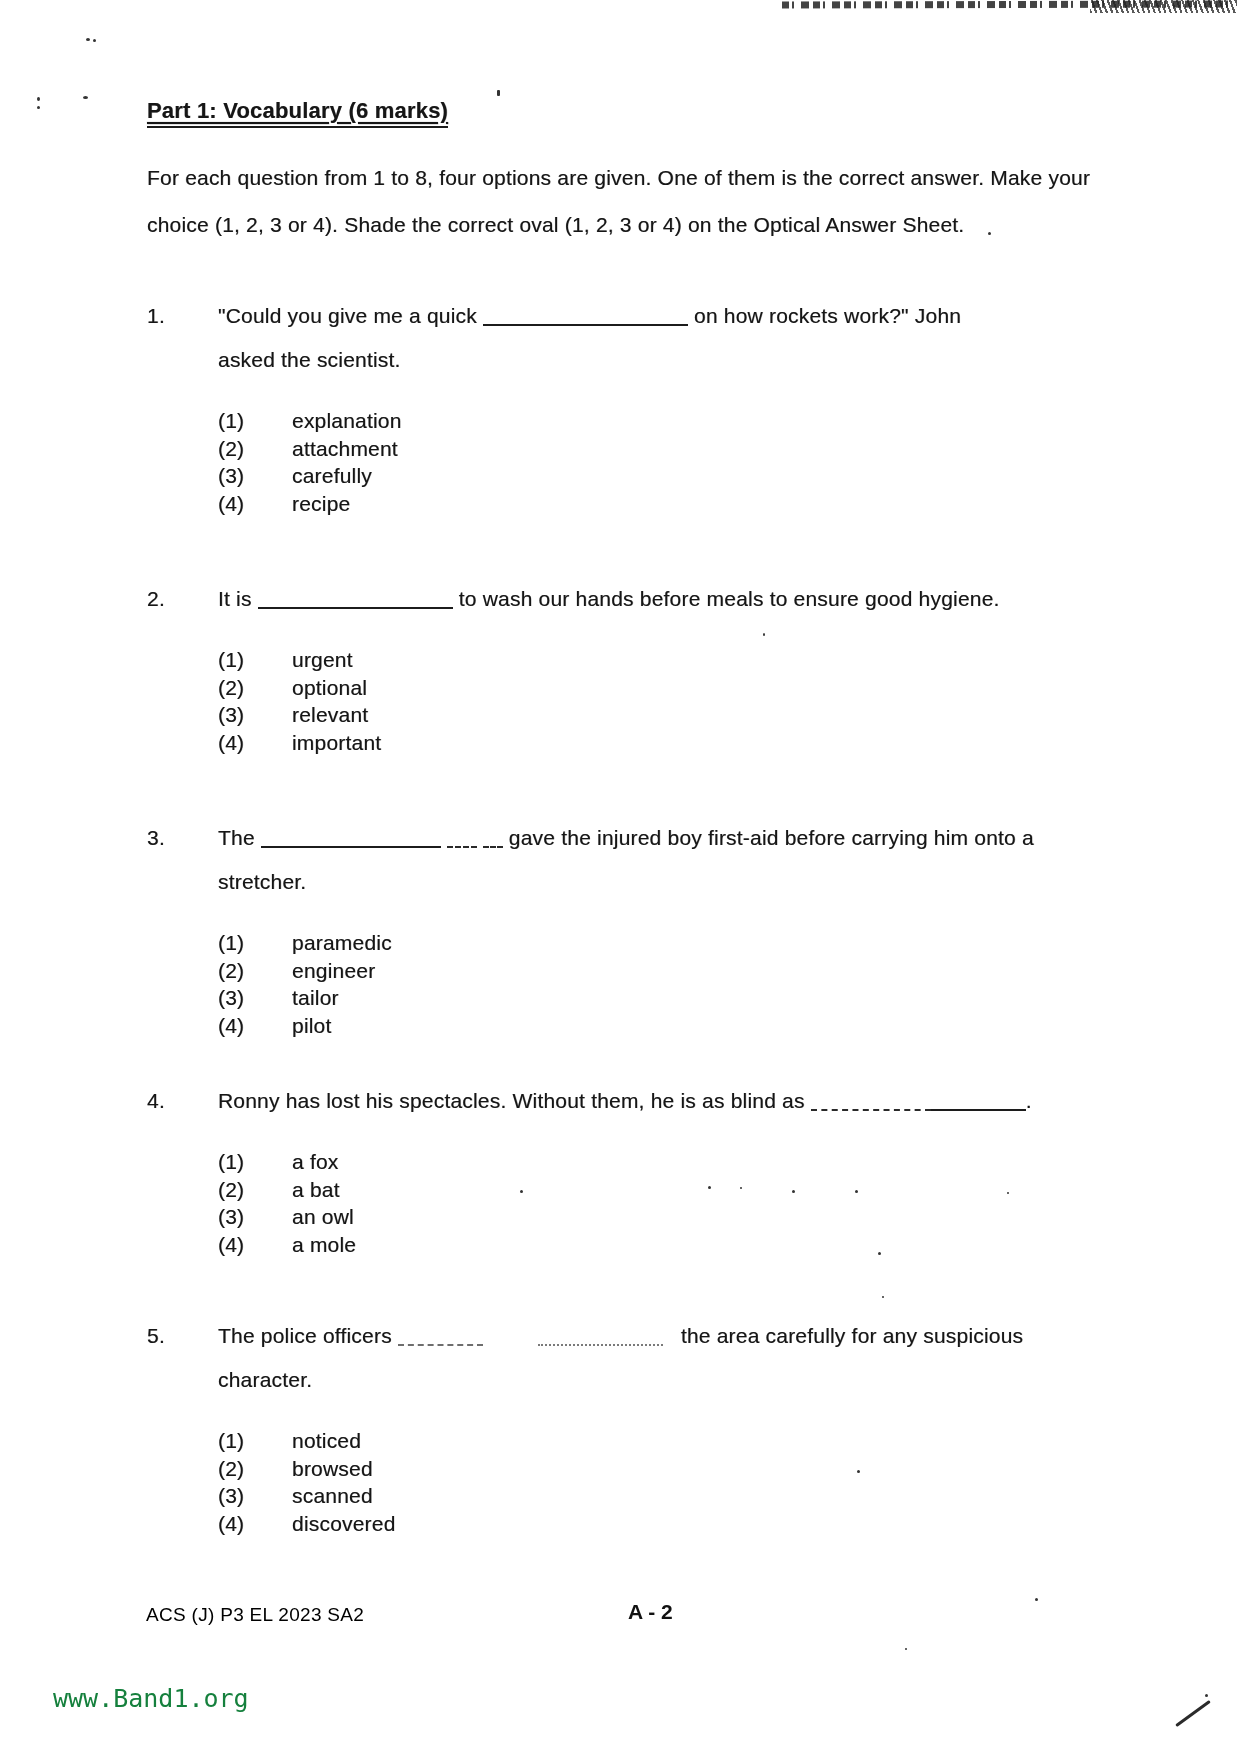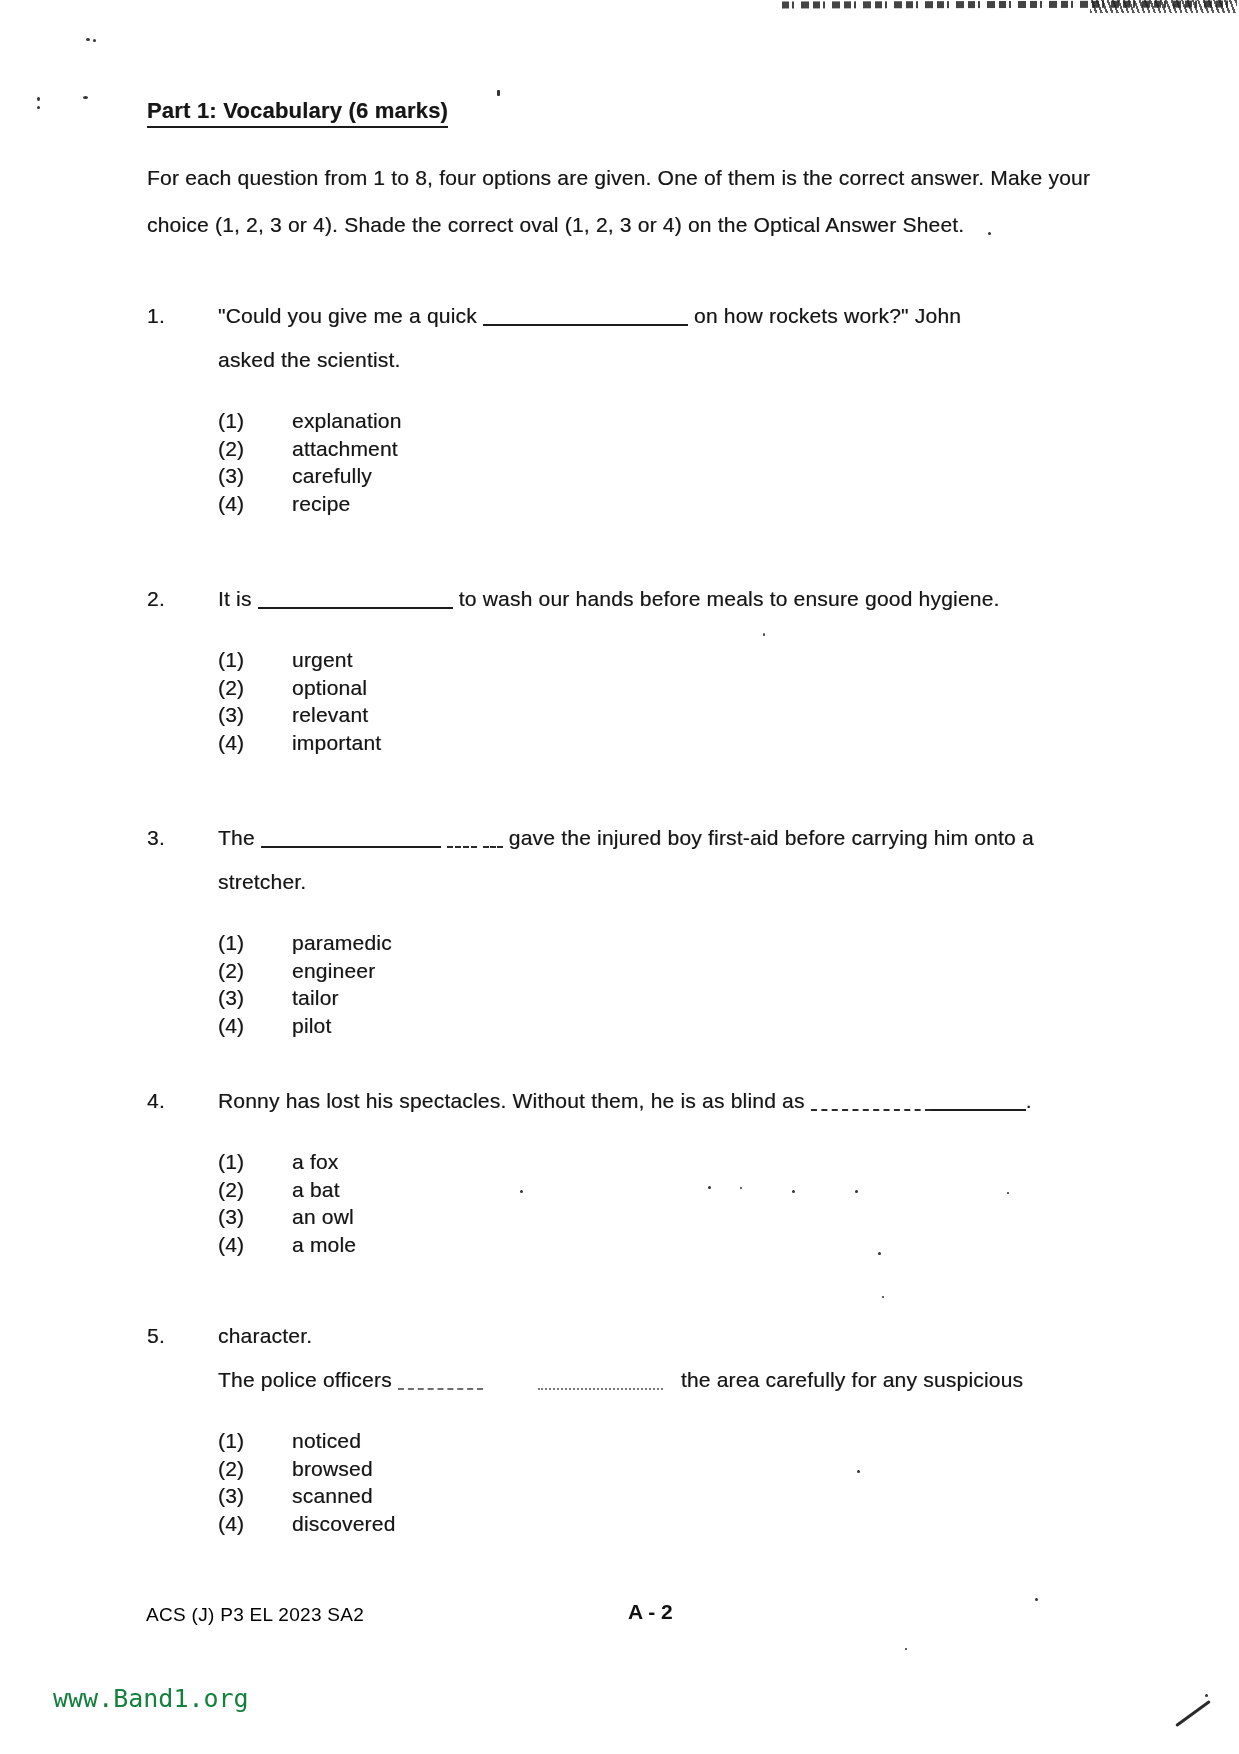--- a/index.html
+++ b/index.html
@@ -15,20 +15,21 @@
     position:absolute;top:0;left:0;width:1239px;
     padding:98px 0 0 147px;box-sizing:border-box;
     text-shadow:0.4px 0.4px 0 rgba(25,25,25,.35), -0.3px -0.3px 0 rgba(25,25,25,.22);
     letter-spacing:.2px;
   }
   .title{
     display:inline-block;
     margin:0 0 26px 0;
     font-size:22px;font-weight:bold;
     border-bottom:2.5px solid #1a1a1a;
+    text-decoration:underline;
     text-underline-offset:4px;
     padding-bottom:2px;
     text-align:center;
   }
   .instructions{
     margin:0;width:960px;
     font-size:21px;line-height:47px;
   }
   .question{display:flex;}
   .question:nth-of-type(1){margin-top:46px;}
@@ -130,22 +131,22 @@
               <div class="opt-row"><span class="opt-num">(2)</span><span class="opt-label">a bat</span></div>
               <div class="opt-row"><span class="opt-num">(3)</span><span class="opt-label">an owl</span></div>
               <div class="opt-row"><span class="opt-num">(4)</span><span class="opt-label">a mole</span></div>
             </div>
           </div>
         </div>
         <div class="question">
           <div class="q-num">5.</div>
           <div class="q-body">
             <div class="q-stem">
+              <div class="stem-line"><span class="seg-text">The police officers </span><span class="blank dash-faint" style="width: 85px;"></span><span class="seg-gap" style="width: 55px;"></span><span class="blank dot-faint" style="width: 125px;"></span><span class="seg-gap" style="width: 18px;"></span><span class="seg-text">the area carefully for any suspicious</span></div>
               <div class="stem-line"><span class="seg-text">character.</span></div>
-              <div class="stem-line"><span class="seg-text">The police officers </span><span class="blank dash-faint" style="width: 85px;"></span><span class="seg-gap" style="width: 55px;"></span><span class="blank dot-faint" style="width: 125px;"></span><span class="seg-gap" style="width: 18px;"></span><span class="seg-text">the area carefully for any suspicious</span></div>
             </div>
             <div class="q-options">
               <div class="opt-row"><span class="opt-num">(1)</span><span class="opt-label">noticed</span></div>
               <div class="opt-row"><span class="opt-num">(2)</span><span class="opt-label">browsed</span></div>
               <div class="opt-row"><span class="opt-num">(3)</span><span class="opt-label">scanned</span></div>
               <div class="opt-row"><span class="opt-num">(4)</span><span class="opt-label">discovered</span></div>
             </div>
           </div>
         </div>
       </div>

